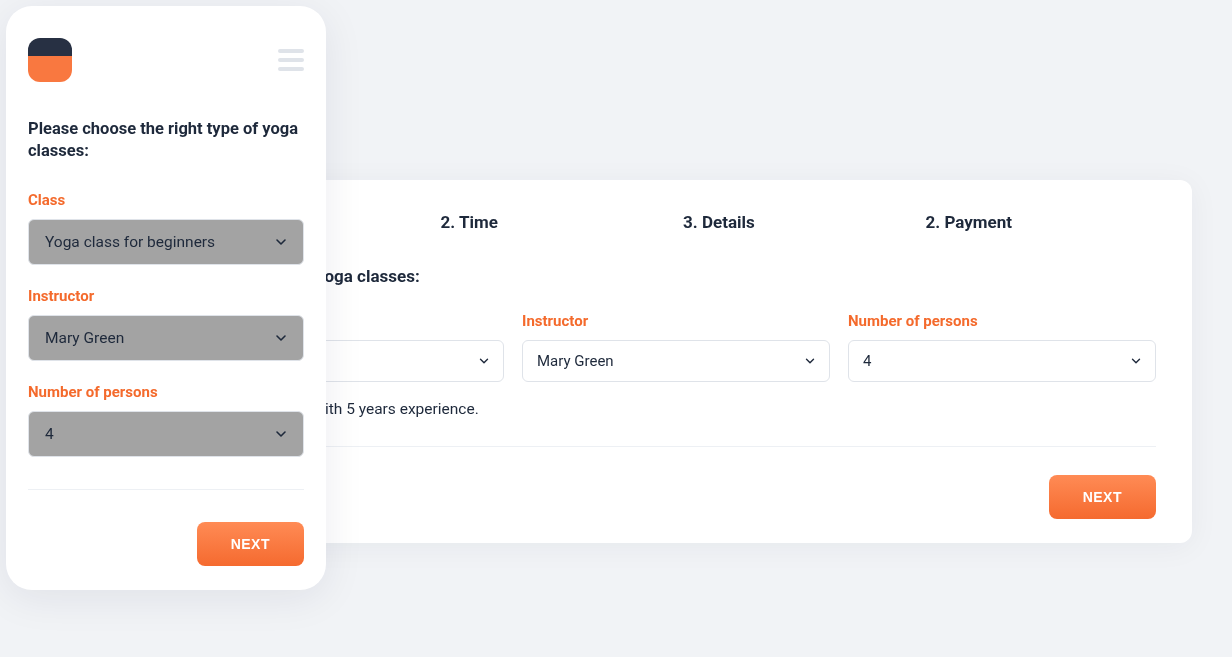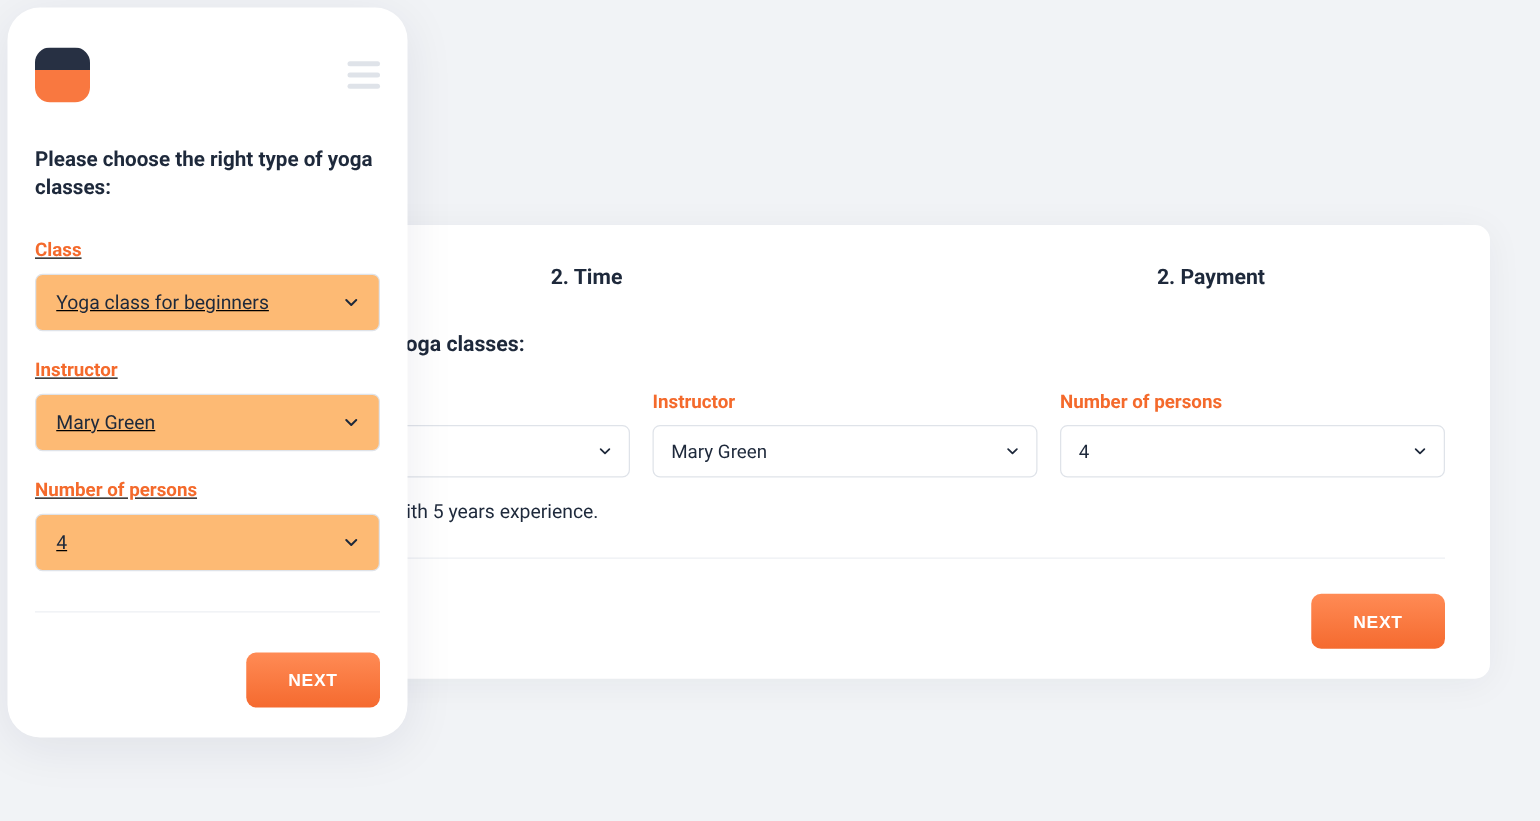--- a/index.html
+++ b/index.html
@@ -48,39 +48,39 @@
   .hamburger span {
     width: 26px; height: 4px; background: #dfe3e9; border-radius: 2px;
   }
   .mobile-prompt {
     color: #1e293b;
     font-weight: 700;
     font-size: 16.5px;
     line-height: 1.35;
     margin-bottom: 28px;
   }
-  .field-block { margin-bottom: 22px; text-decoration: underline; }
+  .field-block { margin-bottom: 22px; }
   .field-label {
     color: #f46a2c;
     font-weight: 700;
     font-size: 15px;
     margin-bottom: 10px;
   }
   .select {
     position: relative;
     border: 1px solid #dfe3e9;
     border-radius: 6px;
     height: 46px;
     display: flex;
     align-items: center;
     padding: 0 40px 0 16px;
     font-size: 15.5px;
     color: #1e293b;
     cursor: pointer;
-    background: #fdba74;
+    background: #a3a3a3;
   }
   .select .chev {
     position: absolute; right: 14px; top: 50%; transform: translateY(-50%);
   }
   .mobile-footer {
     border-top: 1px solid #edf0f4;
     margin-top: 10px;
     padding-top: 32px;
     display: flex;
     justify-content: flex-end;
@@ -191,20 +191,21 @@
   <div class="steps-row">
     <div class="step active">
       <div class="step-label">1. Class</div>
       <div class="step-bar"></div>
     </div>
     <div class="step">
       <div class="step-label">2. Time</div>
       <div class="step-bar"></div>
     </div>
     <div class="step">
+      <div class="step-label">3. Details</div>
       <div class="step-bar"></div>
     </div>
     <div class="step">
       <div class="step-label">2. Payment</div>
       <div class="step-bar"></div>
     </div>
   </div>
 
   <div class="desktop-prompt">he right type of yoga classes:</div>
 

